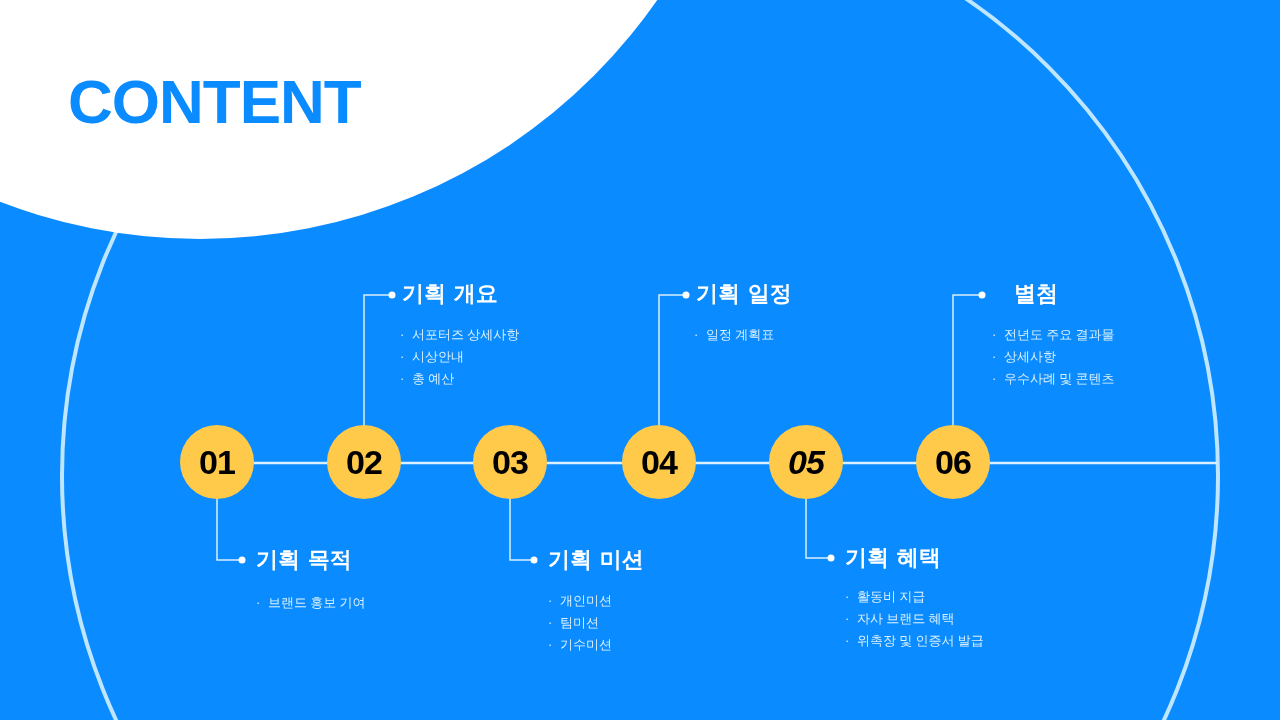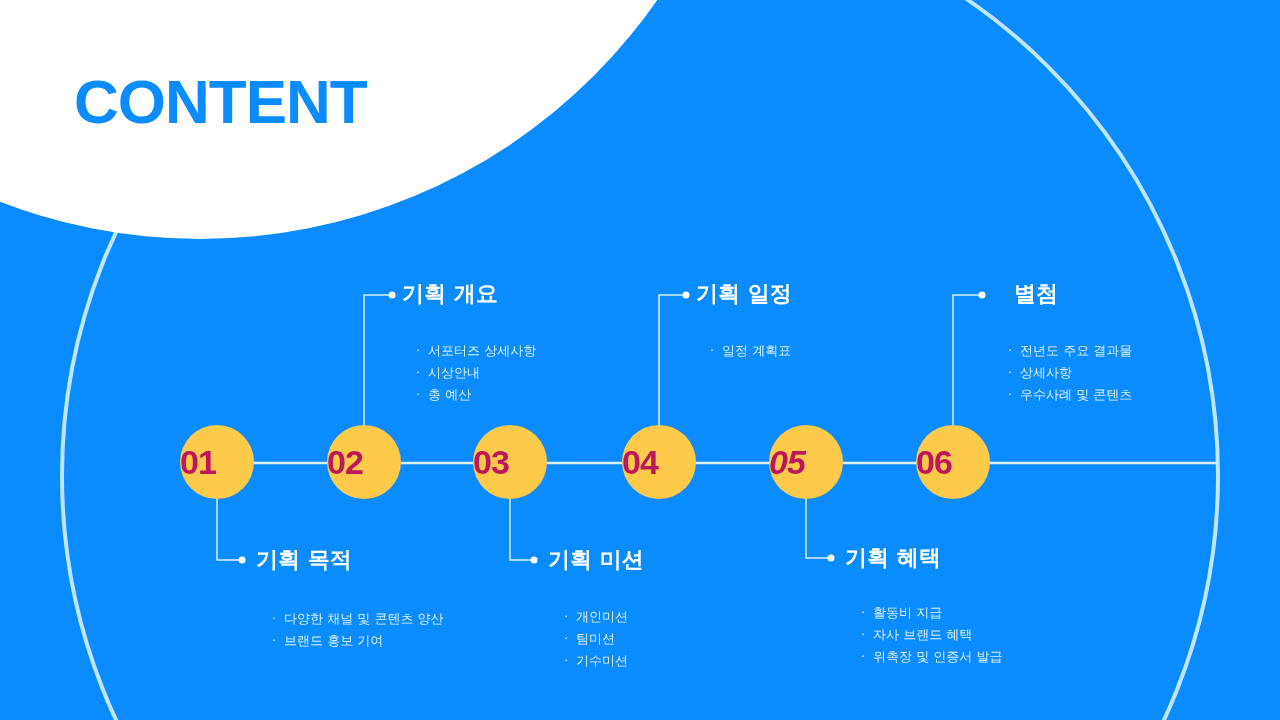--- a/index.html
+++ b/index.html
@@ -6,34 +6,34 @@
     body {
       width: 1280px; height: 720px; overflow: hidden; position: relative;
       background: #0A8BFF;
       font-family: "DejaVu Sans", "Liberation Sans", sans-serif;
     }
     .bg-svg { position: absolute; left: 0; top: 0; width: 1280px; height: 720px; }
     .title {
       position: absolute; left: 68px; top: 66px;
       font-family: "Liberation Sans", "DejaVu Sans", sans-serif;
       font-weight: bold; font-size: 62px; letter-spacing: -1px;
-      color: #0A8BFF; line-height: 72px; margin-left: 6px;
+      color: #0A8BFF; line-height: 72px;
     }
     .node {
       position: absolute; width: 74px; height: 74px; border-radius: 50%;
-      background: #FFC94A; color: #be185d;
-      display: flex; align-items: center; 
+      background: #FFC94A; color: #000000;
+      display: flex; align-items: center; justify-content: center;
       font-family: "Liberation Sans", "DejaVu Sans", sans-serif;
       font-weight: bold; font-size: 34px; letter-spacing: -1px;
     }
     .sec-title {
       position: absolute; color: #FFFFFF; font-weight: bold; font-size: 22px;
       line-height: 28px; white-space: nowrap;
     }
-    .sub-list { position: absolute; margin: 16px; padding: 0; list-style: none; }
+    .sub-list { position: absolute; margin: 0; padding: 0; list-style: none; font-family: Liberation Serif, serif; }
     .sub-list li {
       color: #D8F0FF; font-size: 13px; line-height: 22px; white-space: nowrap;
     }
     .sub-list li .dot { display: inline-block; width: 12px; color: #D8F0FF; }
   </style>
 </head>
 <body>
 
 <svg class="bg-svg" viewBox="0 0 1280 720">
   <circle cx="640" cy="476" r="578" fill="none" stroke="#BFE6FF" stroke-width="4"></circle>
@@ -103,21 +103,20 @@
 
 <div class="sec-title" style="left:1014px; top:280px;">별첨</div>
 <ul class="sub-list" style="left:992px; top:324px;">
   <li><span class="dot">·</span><span>전년도 주요 결과물</span></li>
   <li><span class="dot">·</span><span>상세사항</span></li>
   <li><span class="dot">·</span><span>우수사례 및 콘텐츠</span></li>
 </ul>
 
 <div class="sec-title" style="left:256px; top:546px;">기획 목적</div>
 <ul class="sub-list" style="left:256px; top:592px;">
-  <li><span class="dot">·</span><span>다양한 채널 및 콘텐츠 양산</span></li>
   <li><span class="dot">·</span><span>브랜드 홍보 기여</span></li>
 </ul>
 
 <div class="sec-title" style="left:548px; top:546px;">기획 미션</div>
 <ul class="sub-list" style="left:548px; top:590px;">
   <li><span class="dot">·</span><span>개인미션</span></li>
   <li><span class="dot">·</span><span>팀미션</span></li>
   <li><span class="dot">·</span><span>기수미션</span></li>
 </ul>
 

